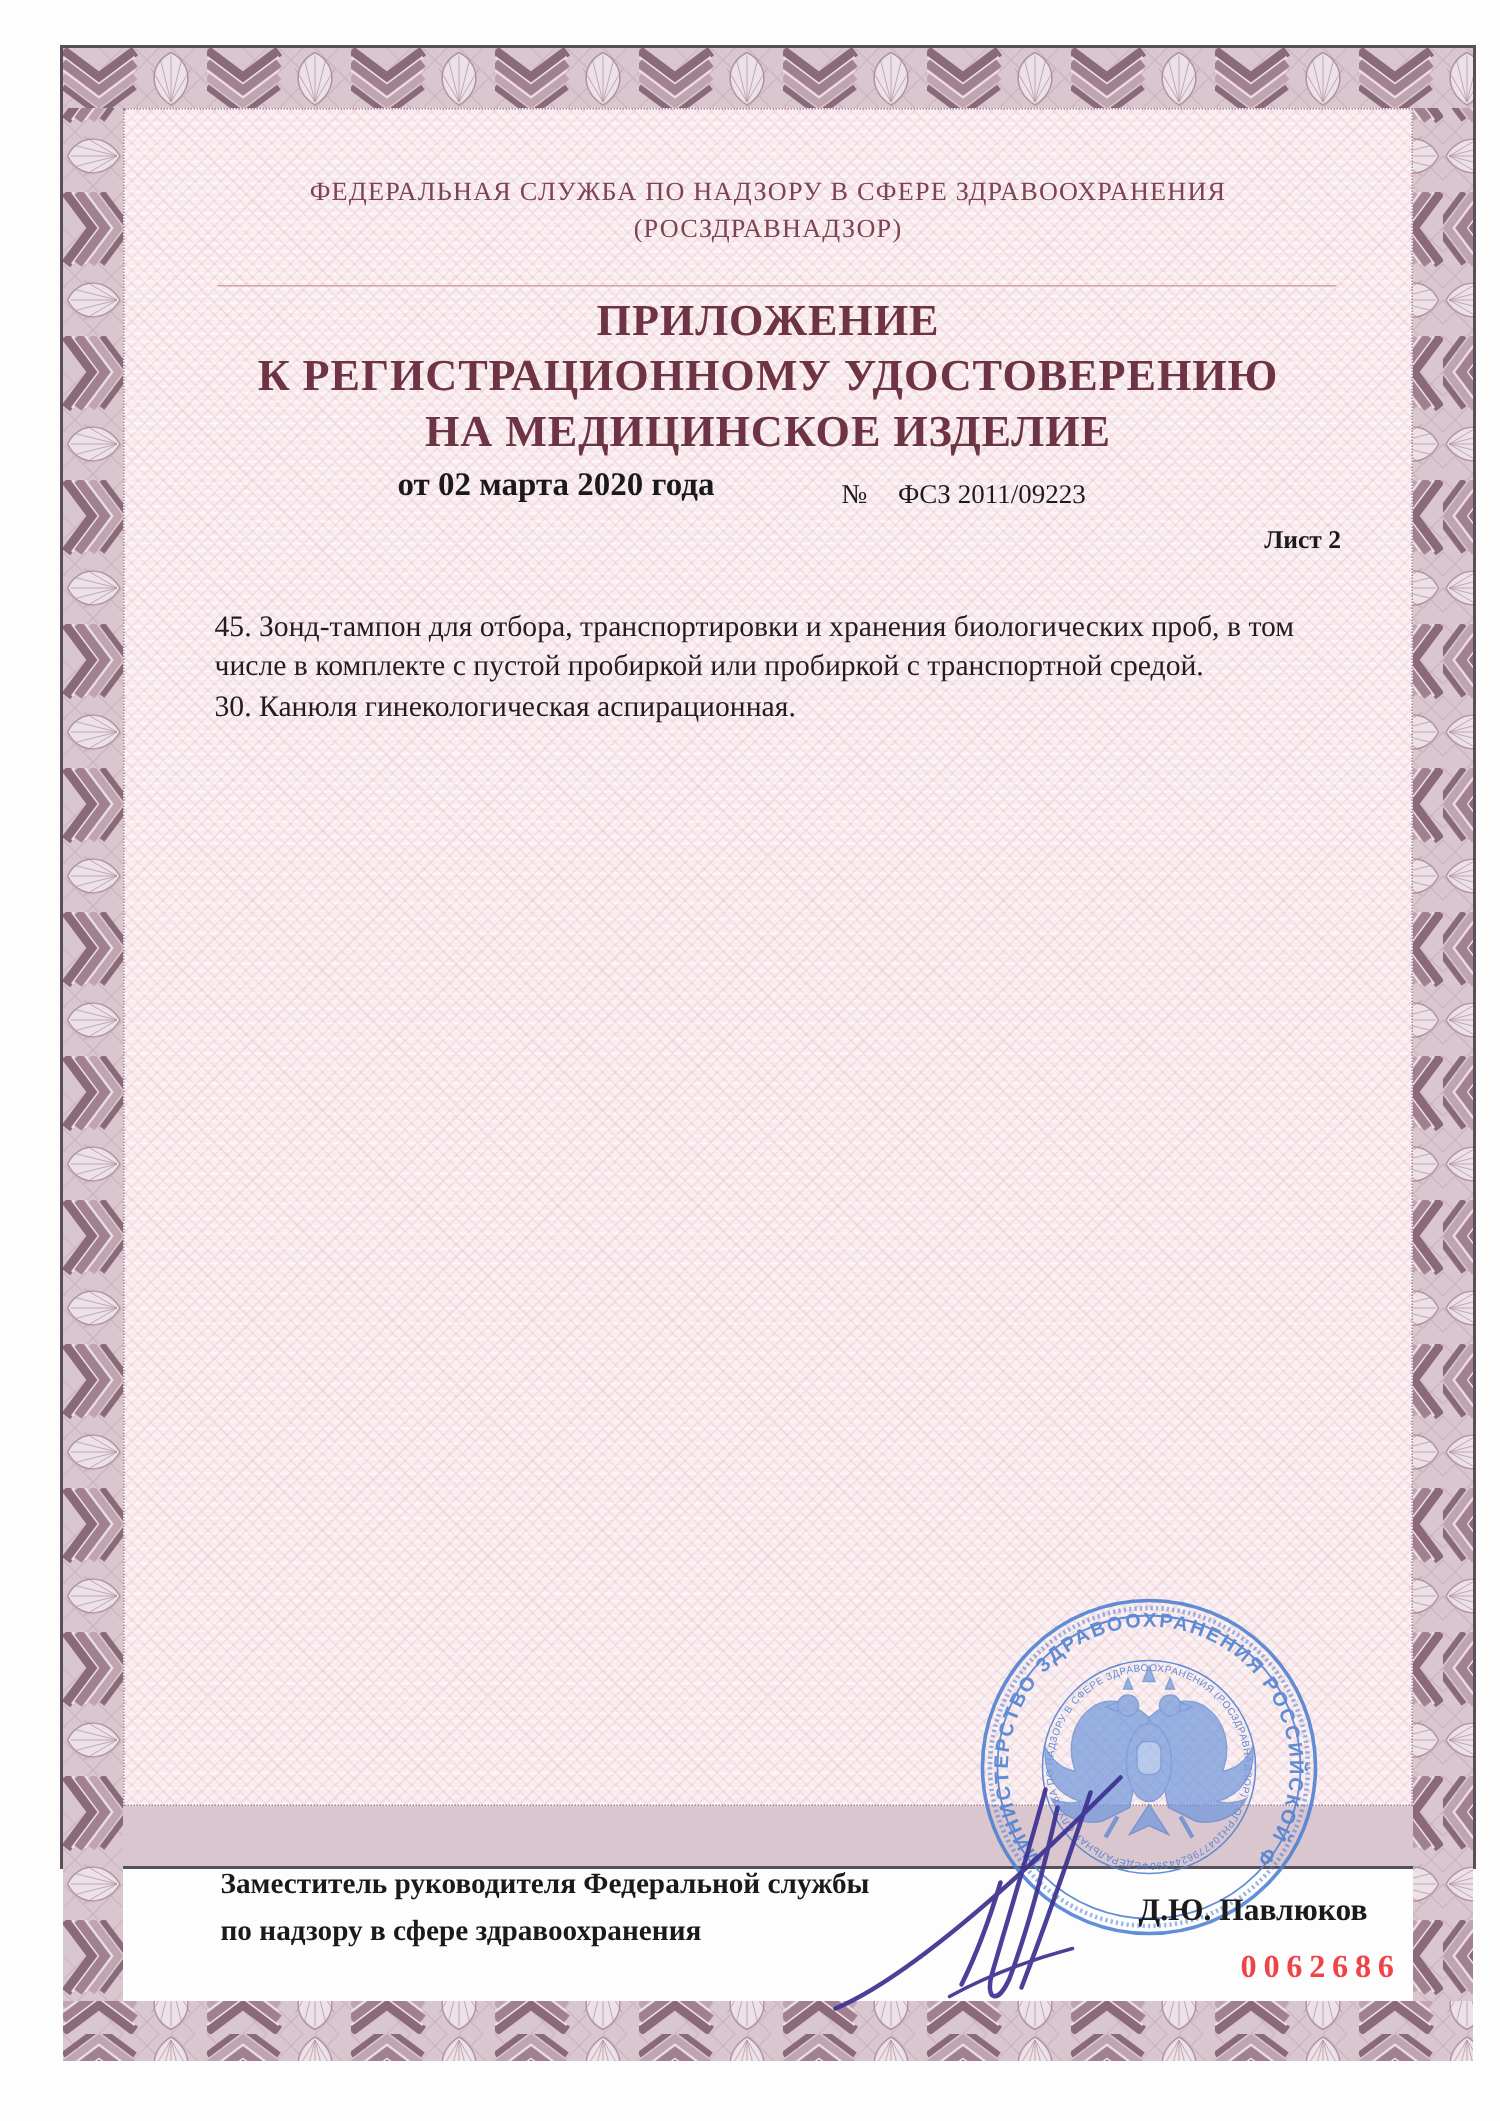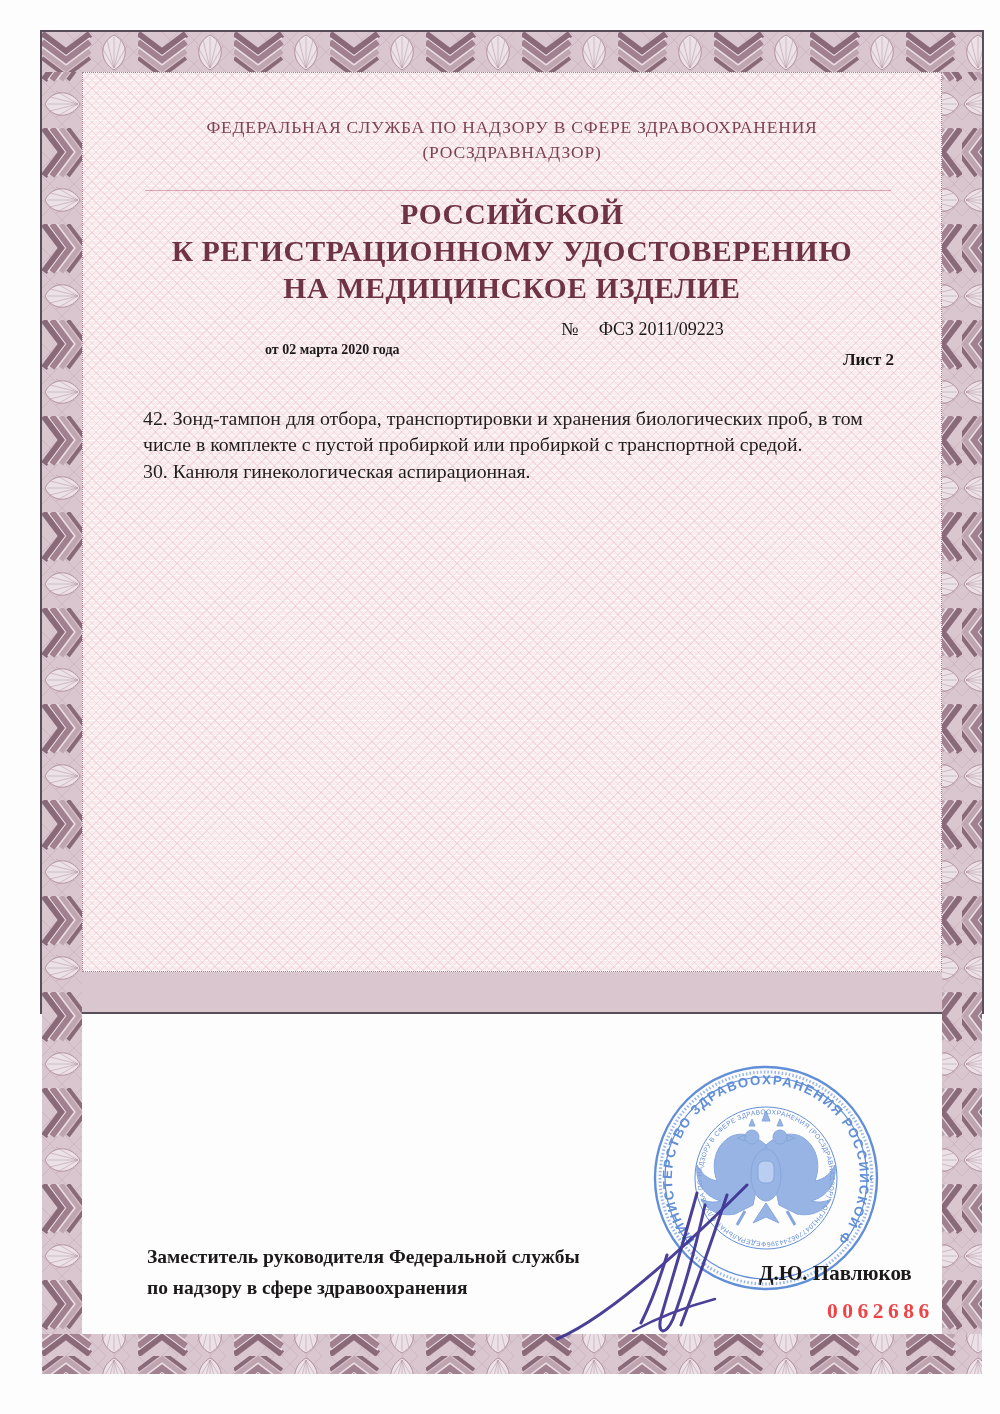--- a/index.html
+++ b/index.html
@@ -1,39 +1,39 @@
 <!DOCTYPE html>
 <html><head>
 <meta charset="utf-8">
 <style>
   * { margin:0; padding:0; box-sizing:border-box; }
   body { background:#ffffff; font-family:"Liberation Serif","DejaVu Serif",serif; }
   .page { position:relative; width:1000px; height:1414px; background:#fefdfd; overflow:hidden; }
 
-  .sheet { position:absolute; left:40px; top:30px; width:944px; height:984px;
+  .sheet { position:absolute; left:40px; top:30px; width:944px; height:1216px;
            border:2px solid #57505a; background:#d9c6cf; }
   .band  { position:absolute; left:0; top:0; width:940px; height:1342px; display:block; }
 
   .inner { position:absolute; left:40px; top:40px; right:40px; bottom:40px;
            border:1px dotted #a87f90;
            background-color:#f9edf0;
            background-image:
              repeating-linear-gradient(45deg,  rgba(223,170,186,.28) 0 1px, rgba(0,0,0,0) 1px 6px),
              repeating-linear-gradient(-45deg, rgba(223,170,186,.28) 0 1px, rgba(0,0,0,0) 1px 6px),
              repeating-linear-gradient(0deg,   rgba(255,255,255,.55) 0 1px, rgba(0,0,0,0) 1px 5px);
   }
 
   .issuer { position:absolute; top:42px; left:0; width:100%; text-align:center;
             color:#7c4355; font-size:17.5px; line-height:25px; letter-spacing:.8px; }
   .rule   { position:absolute; top:117px; left:62px; width:746px; height:0;
             border-top:1px solid rgba(186,104,126,.55); }
   .doc-title { position:absolute; top:123px; left:0; width:100%; text-align:center;
                color:#6e3345; font-weight:bold; font-size:29.5px; line-height:37px; letter-spacing:.6px; }
 
-  .date-line { position:absolute; top:237px; left:182px; font-weight:bold; font-size:14px; color:#1c191b;margin-top:32px; }
+  .date-line { position:absolute; top:237px; left:182px; font-weight:bold; font-size:22px; color:#1c191b; }
   .num-line  { position:absolute; top:246px; left:478px; font-weight:normal; font-size:18px; color:#1c191b; }
   .num-line .lbl { margin-right:16px; }
   .sheet-no  { position:absolute; top:277px; right:47px; font-weight:bold; font-size:17px; color:#1c191b; }
 
   .items { position:absolute; top:332px; left:60px; width:772px;
            font-size:19.8px; line-height:26.4px; color:#211d1f; }
   .items p { margin:0; }
 
   .role { position:absolute; left:64px; top:1168px; font-weight:bold; font-size:19.5px;
           line-height:31px; color:#1c191b; }
@@ -98,36 +98,36 @@
     <div class="inner">
 
       <div class="issuer">
         <div>ФЕДЕРАЛЬНАЯ СЛУЖБА ПО НАДЗОРУ В СФЕРЕ ЗДРАВООХРАНЕНИЯ</div>
         <div>(РОСЗДРАВНАДЗОР)</div>
       </div>
 
       <div class="rule"></div>
 
       <div class="doc-title">
-        <div>РОССИЙСКОЙ</div>
+        <div>ПРИЛОЖЕНИЕ</div>
         <div>К РЕГИСТРАЦИОННОМУ УДОСТОВЕРЕНИЮ</div>
         <div>НА МЕДИЦИНСКОЕ ИЗДЕЛИЕ</div>
       </div>
 
       <div class="date-line">от  02 марта 2020 года</div>
 
       <div class="num-line">
         <span class="lbl">№</span>
         <span>ФСЗ 2011/09223</span>
       </div>
 
       <div class="sheet-no">Лист  2</div>
 
       <div class="items">
-        <p>42. Зонд-тампон для отбора, транспортировки и хранения биологических проб, в том числе в комплекте с пустой пробиркой или пробиркой с транспортной средой.</p>
+        <p>45. Зонд-тампон для отбора, транспортировки и хранения биологических проб, в том числе в комплекте с пустой пробиркой или пробиркой с транспортной средой.</p>
         <p>30. Канюля гинекологическая аспирационная.</p>
       </div>
 
       <svg class="stamp" viewBox="0 0 250 250" aria-hidden="true">
         <g fill="none" stroke="#4b7fd2">
           <circle cx="125" cy="125" r="111" stroke-width="2.4"></circle>
           <circle cx="125" cy="125" r="101" stroke-width="1.2"></circle>
           <circle cx="125" cy="125" r="106" stroke-width="3" stroke-dasharray="1.5 2.1" opacity="0.65"></circle>
           <circle cx="125" cy="125" r="71" stroke-width="1"></circle>
         </g>

